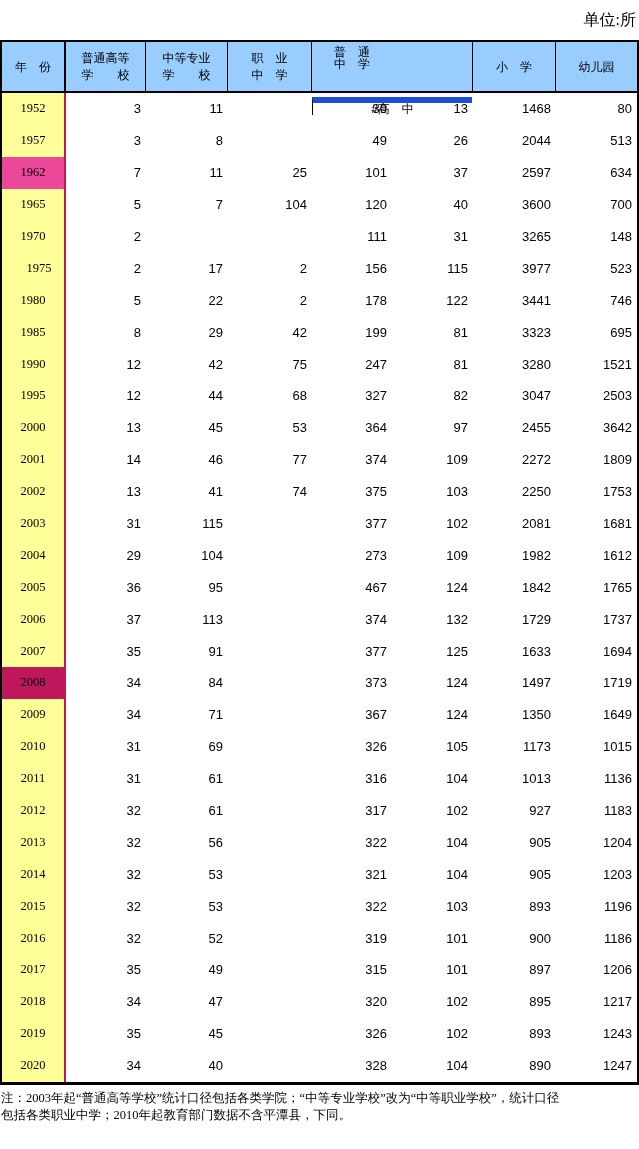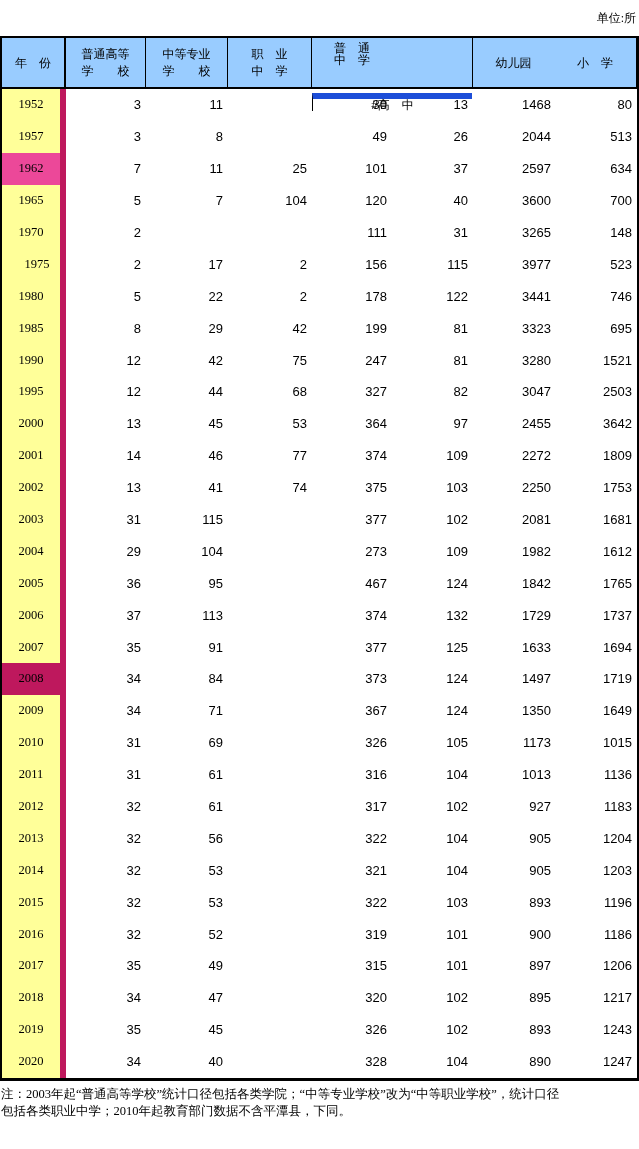--- a/index.html
+++ b/index.html
@@ -6,21 +6,21 @@
   body{
     width:639px;height:1149px;overflow:hidden;background:#ffffff;
     font-family:"Liberation Sans",sans-serif;color:#000;
   }
   .page{width:639px;height:1149px;position:relative;}
   .title{
     margin:6px 0 0 5px;font-size:20px;font-weight:bold;
     letter-spacing:0.5px;font-family:"Liberation Sans",sans-serif;
   }
   .unit{
-    margin:10px 3px 0 0;text-align:right;font-size:12px;
+    margin:10px 3px 0 0;text-align:right;font-size:16px;
     font-family:"Liberation Serif",serif;
   }
   .table{
     margin-top:9px;width:639px;box-sizing:border-box;
     border:2px solid #000;border-bottom-width:3px;background:#fff;
   }
   
   .thead{
     display:flex;height:49px;border-bottom:2px solid #000;
     font-size:12px;line-height:1;
@@ -44,21 +44,21 @@
   .group-spacer{height:23px;}
   .subbox{
     flex:1;border-top:6px solid #1d4ed8;border-left:1px solid #000;
     display:flex;align-items:center;justify-content:center;
   }
   
   .tbody{display:flex;flex-direction:column;}
   .tr{display:flex;height:31.9px;align-items:center;}
   .td{box-sizing:border-box;}
   .td-year{
-    width:64px;height:100%;border-right:6px solid #be185d;
+    width:64px;height:100%;border-right:2px solid #be185d;
     display:flex;align-items:center;justify-content:center;
     font-family:"Liberation Serif",serif;font-size:12.5px;
   }
   .num{
     text-align:right;padding-right:5px;font-size:13px;
     font-family:"Liberation Sans",sans-serif;
   }
   
   .note{
     margin:5px 1px 0 1px;font-size:12.5px;line-height:17px;
@@ -97,22 +97,22 @@
         <div class="group-left">
           <div>普　通</div>
           <div>中　学</div>
         </div>
         <div class="group-right">
           <div class="group-spacer"></div>
           <div class="subbox">#高　中</div>
         </div>
       </div>
 
+      <div class="th w-c6 single">小　学</div>
       <div class="th w-c7 single last">幼儿园</div>
-      <div class="th w-c6 single">小　学</div>
     </div>
 
     <div class="tbody">
         <div class="tr">
           <div class="td td-year" style="background: rgb(255, 255, 153);">1952</div>
           <div class="td num w-c1">3</div>
           <div class="td num w-c2">11</div>
           <div class="td num w-c3"></div>
           <div class="td num w-c4">30</div>
           <div class="td num w-c5">13</div>

